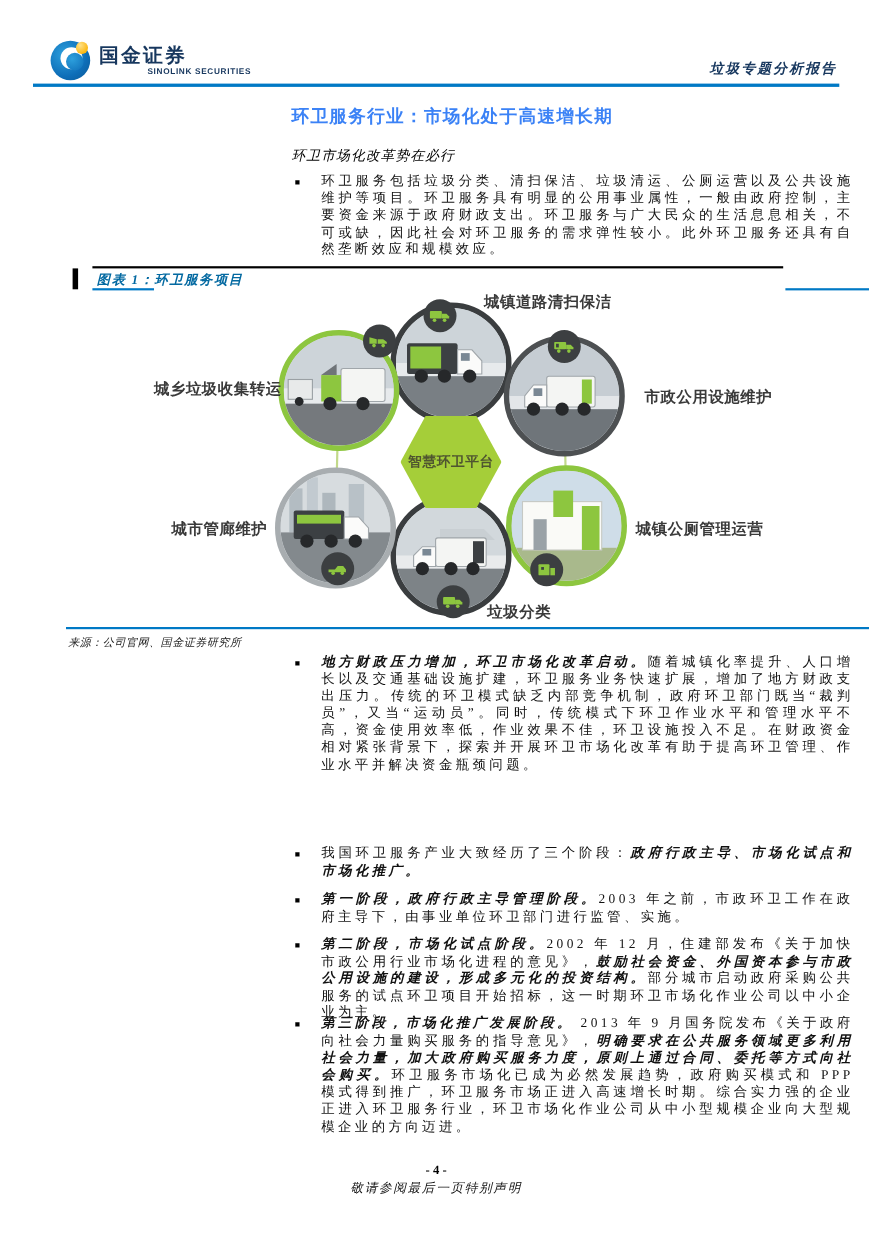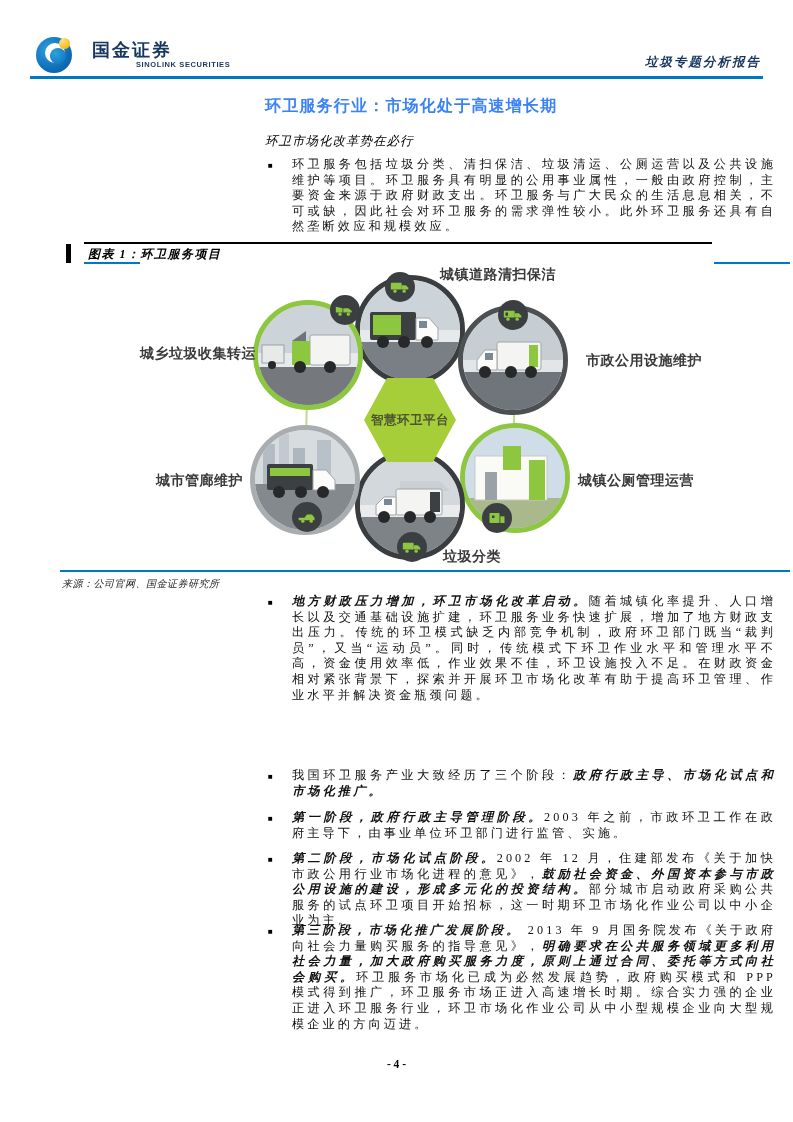--- a/index.html
+++ b/index.html
@@ -2,21 +2,21 @@
 <html><head>
 <meta charset="utf-8">
 <style>
   * { margin:0; padding:0; box-sizing:border-box; }
   html,body { background:#ffffff; }
   .page {
     position:relative; width:793px; height:1122px; background:#fff;
     font-family:"Liberation Serif","DejaVu Serif",serif; color:#1a1a1a; overflow:hidden;
   }
   
-  .hdr-logo { position:absolute; left:36px; top:37px; display:flex; align-items:center; gap:20px; }
+  .hdr-logo { position:absolute; left:46px; top:37px; display:flex; align-items:center; gap:8px; }
   .logo-mark { position:relative; width:36px; height:36px; }
   .logo-mark .c1 { position:absolute; inset:0; border-radius:50%;
      background:radial-gradient(circle at 35% 35%, #2da0dd 0%, #0e6eb8 60%, #0a5795 100%); }
   .logo-mark .c2 { position:absolute; left:9px; top:6px; width:20px; height:20px; border-radius:50%; background:#fff; }
   .logo-mark .c3 { position:absolute; left:14px; top:11px; width:16px; height:16px; border-radius:50%;
      background:radial-gradient(circle at 35% 35%, #2da0dd, #0e6eb8); }
   .logo-mark .dot { position:absolute; right:2px; top:1px; width:11px; height:11px; border-radius:50%;
      background:radial-gradient(circle at 35% 30%, #ffe28a, #fcb813 70%); }
   .brand-cn { font-family:"Liberation Sans","DejaVu Sans",sans-serif; font-weight:700; font-size:18px;
      color:#17375e; letter-spacing:2px; line-height:19px; }
@@ -33,21 +33,21 @@
   
   .bullet { position:absolute; left:268px; width:508px; display:flex; }
   .bullet .marker { width:24px; font-size:8px; line-height:15.6px; padding-top:1px; color:#000; flex:none; }
   .bullet .text { flex:1; font-size:12.2px; line-height:15.6px; letter-spacing:3.1px;
      text-align:justify; text-justify:inter-character; color:#111; }
   .bullet .text .b { font-weight:700; font-style:italic; }
   
   .fig-tick { position:absolute; left:66px; top:244px; width:5px; height:19px; background:#000; }
   .fig-topline { position:absolute; left:84px; top:242px; width:628px; height:2px; background:#000; }
   .fig-caption { position:absolute; left:88px; top:246px; font-weight:700; font-style:italic;
-     font-size:12px; letter-spacing:1.5px; color:#000000; }
+     font-size:12px; letter-spacing:1.5px; color:#0369a1; }
   .fig-underline { position:absolute; left:84px; top:262px; width:56px; height:2px; background:#0079c5; }
   .fig-rightline { position:absolute; left:714px; top:262px; width:76px; height:2px; background:#0079c5; }
   .fig-botline { position:absolute; left:60px; top:570px; width:730px; height:2px; background:#0079c5; }
   .fig-source { position:absolute; left:62px; top:577px; font-style:italic; font-size:10px; letter-spacing:0.5px; color:#222; }
   
   .connector { position:absolute; left:240px; top:260px; }
   .node-ring { position:absolute; width:110px; height:110px; border-radius:50%; overflow:hidden; background:#d3d8dc; }
   .ring-dark  { border:5px solid #3a3d3f; }
   .ring-dark2 { border:5px solid #4d5052; }
   .ring-green { border:5px solid #8dc63f; }
@@ -272,14 +272,15 @@
   <div class="bullet" style="top:851px">
     <span class="marker">■</span>
     <div class="text"><span class="b">第二阶段，市场化试点阶段。</span><span>2002 年 12 月，住建部发布《关于加快市政公用行业市场化进程的意见》，</span><span class="b">鼓励社会资金、外国资本参与市政公用设施的建设，形成多元化的投资结构。</span><span>部分城市启动政府采购公共服务的试点环卫项目开始招标，这一时期环卫市场化作业公司以中小企业为主。</span></div>
   </div>
   <div class="bullet" style="top:923px">
     <span class="marker">■</span>
     <div class="text"><span class="b">第三阶段，市场化推广发展阶段。</span><span> 2013 年 9 月国务院发布《关于政府向社会力量购买服务的指导意见》，</span><span class="b">明确要求在公共服务领域更多利用社会力量，加大政府购买服务力度，原则上通过合同、委托等方式向社会购买。</span><span>环卫服务市场化已成为必然发展趋势，政府购买模式和 PPP 模式得到推广，环卫服务市场正进入高速增长时期。综合实力强的企业正进入环卫服务行业，环卫市场化作业公司从中小型规模企业向大型规模企业的方向迈进。</span></div>
   </div>
 
   <div class="page-num">- 4 -</div>
+  <div class="disclaimer">敬请参阅最后一页特别声明</div>
 
 </div>
 
 </body></html>

